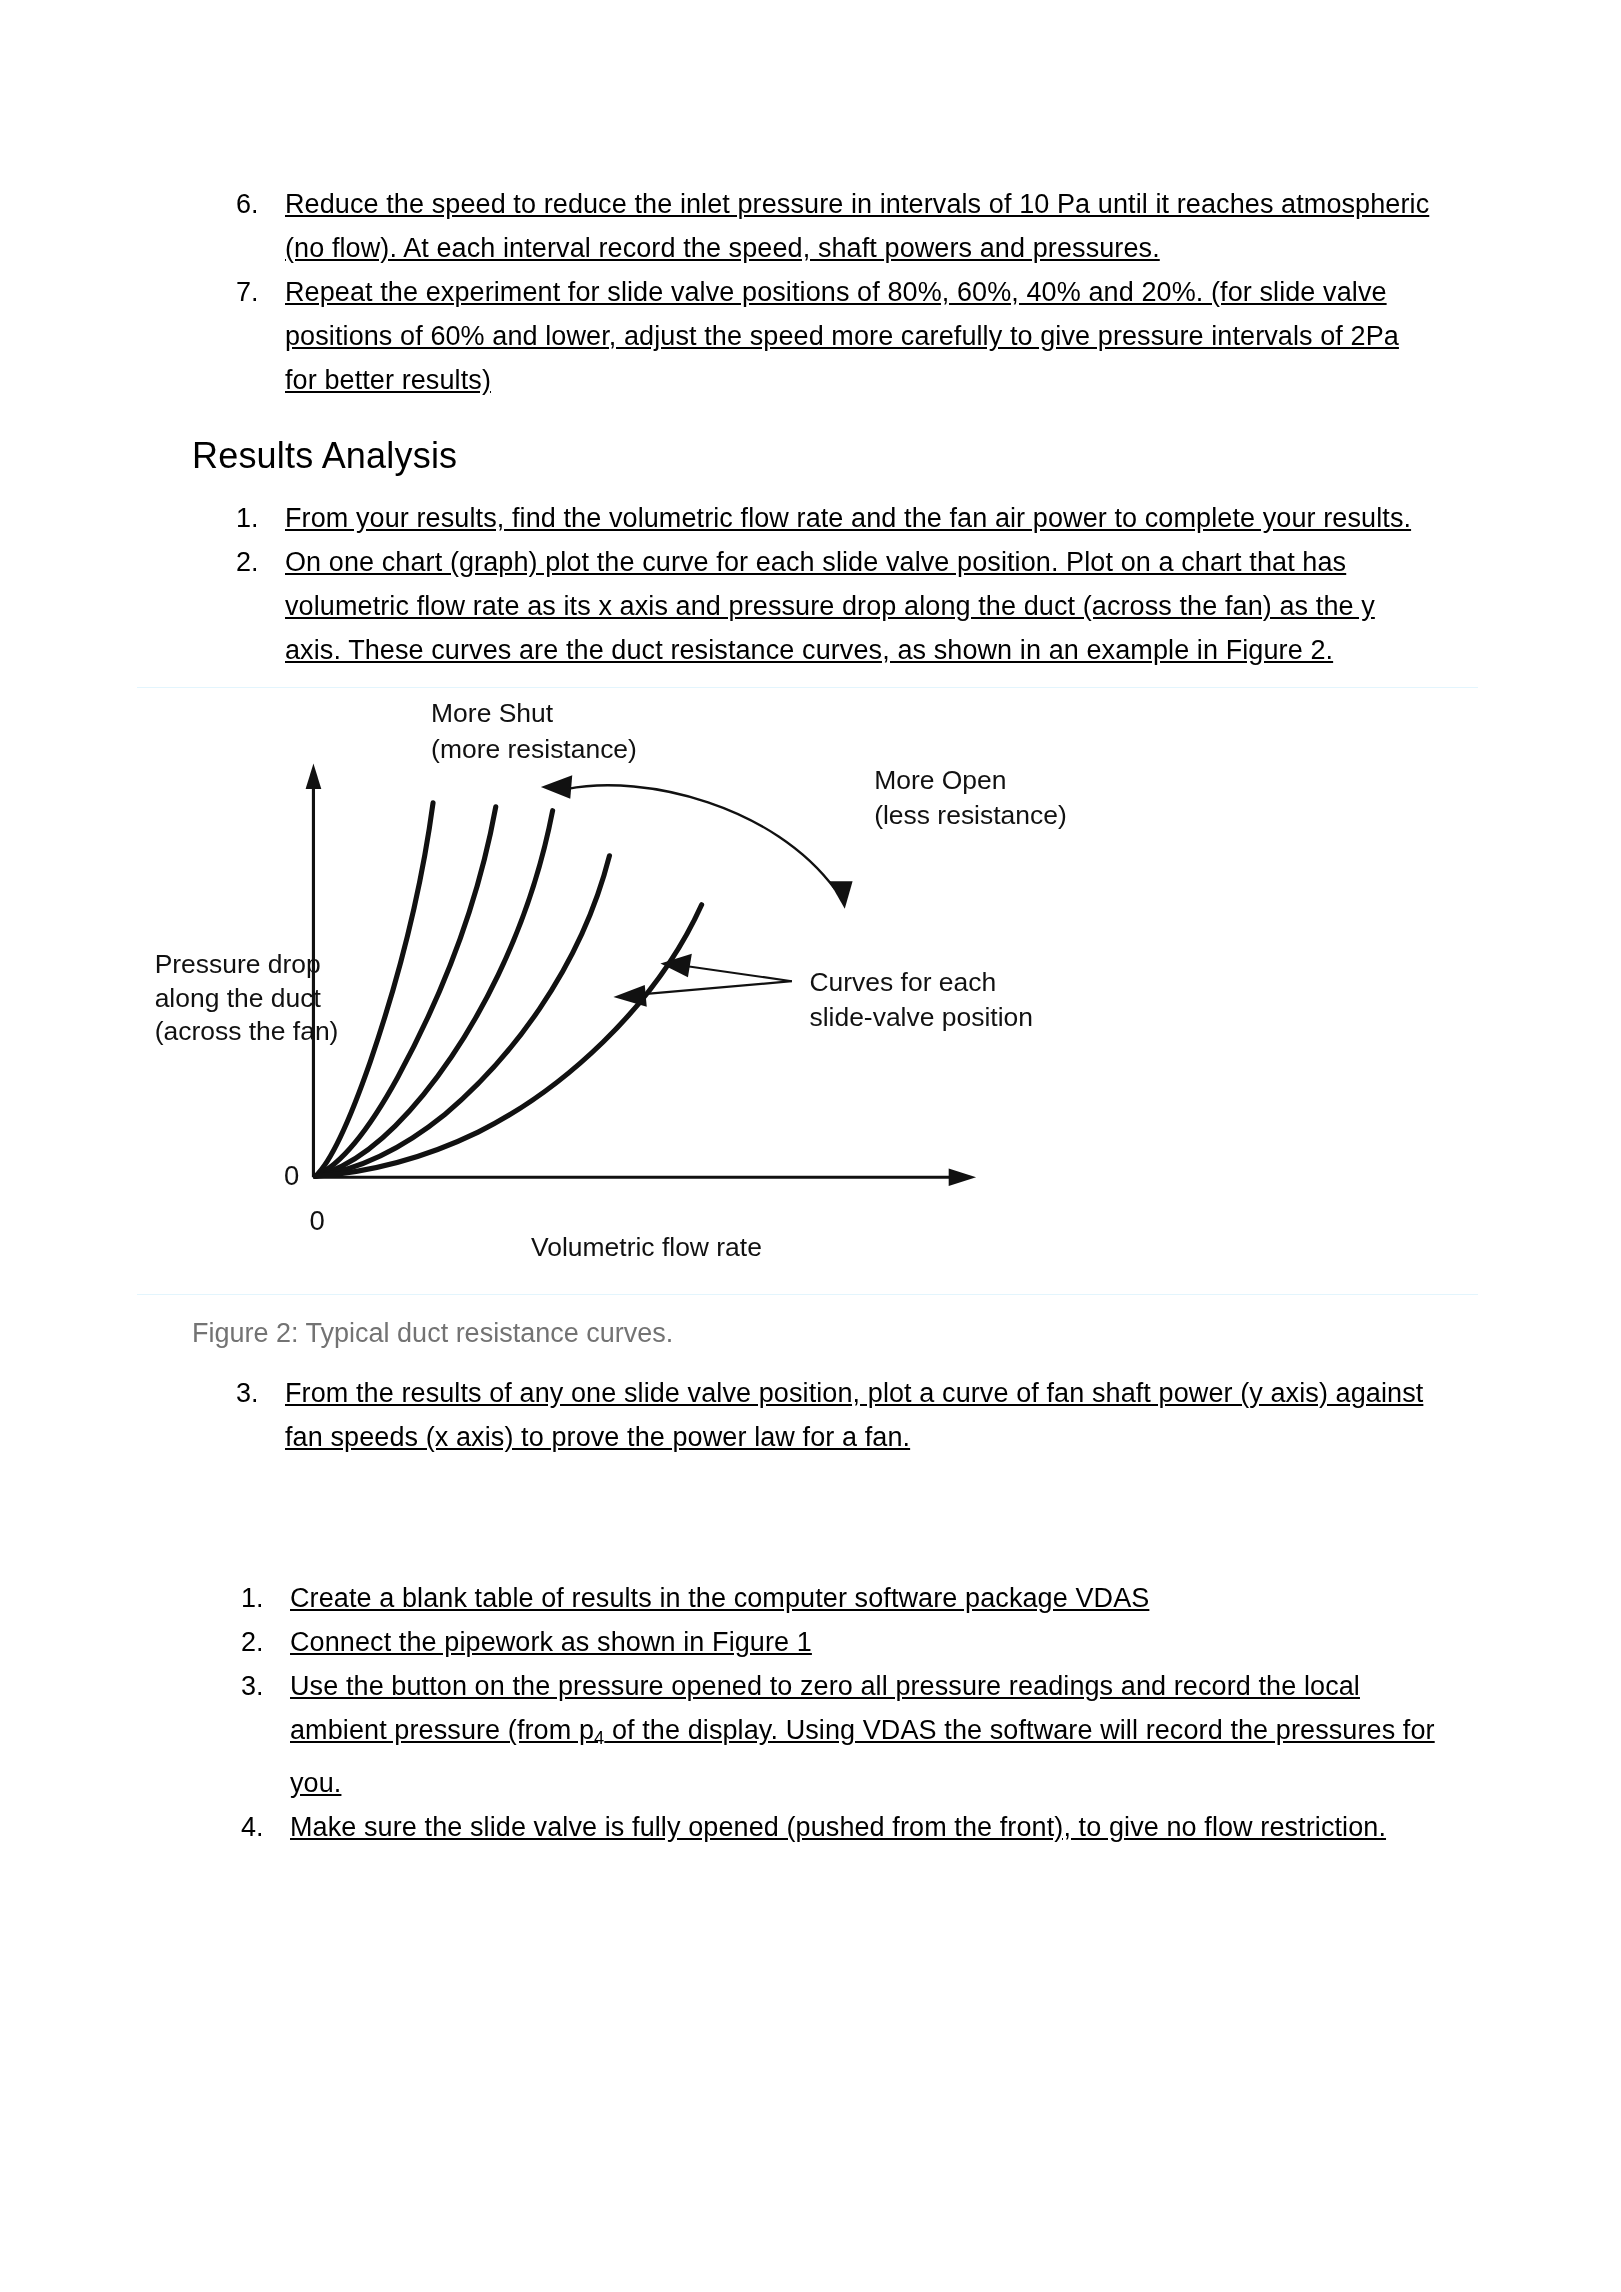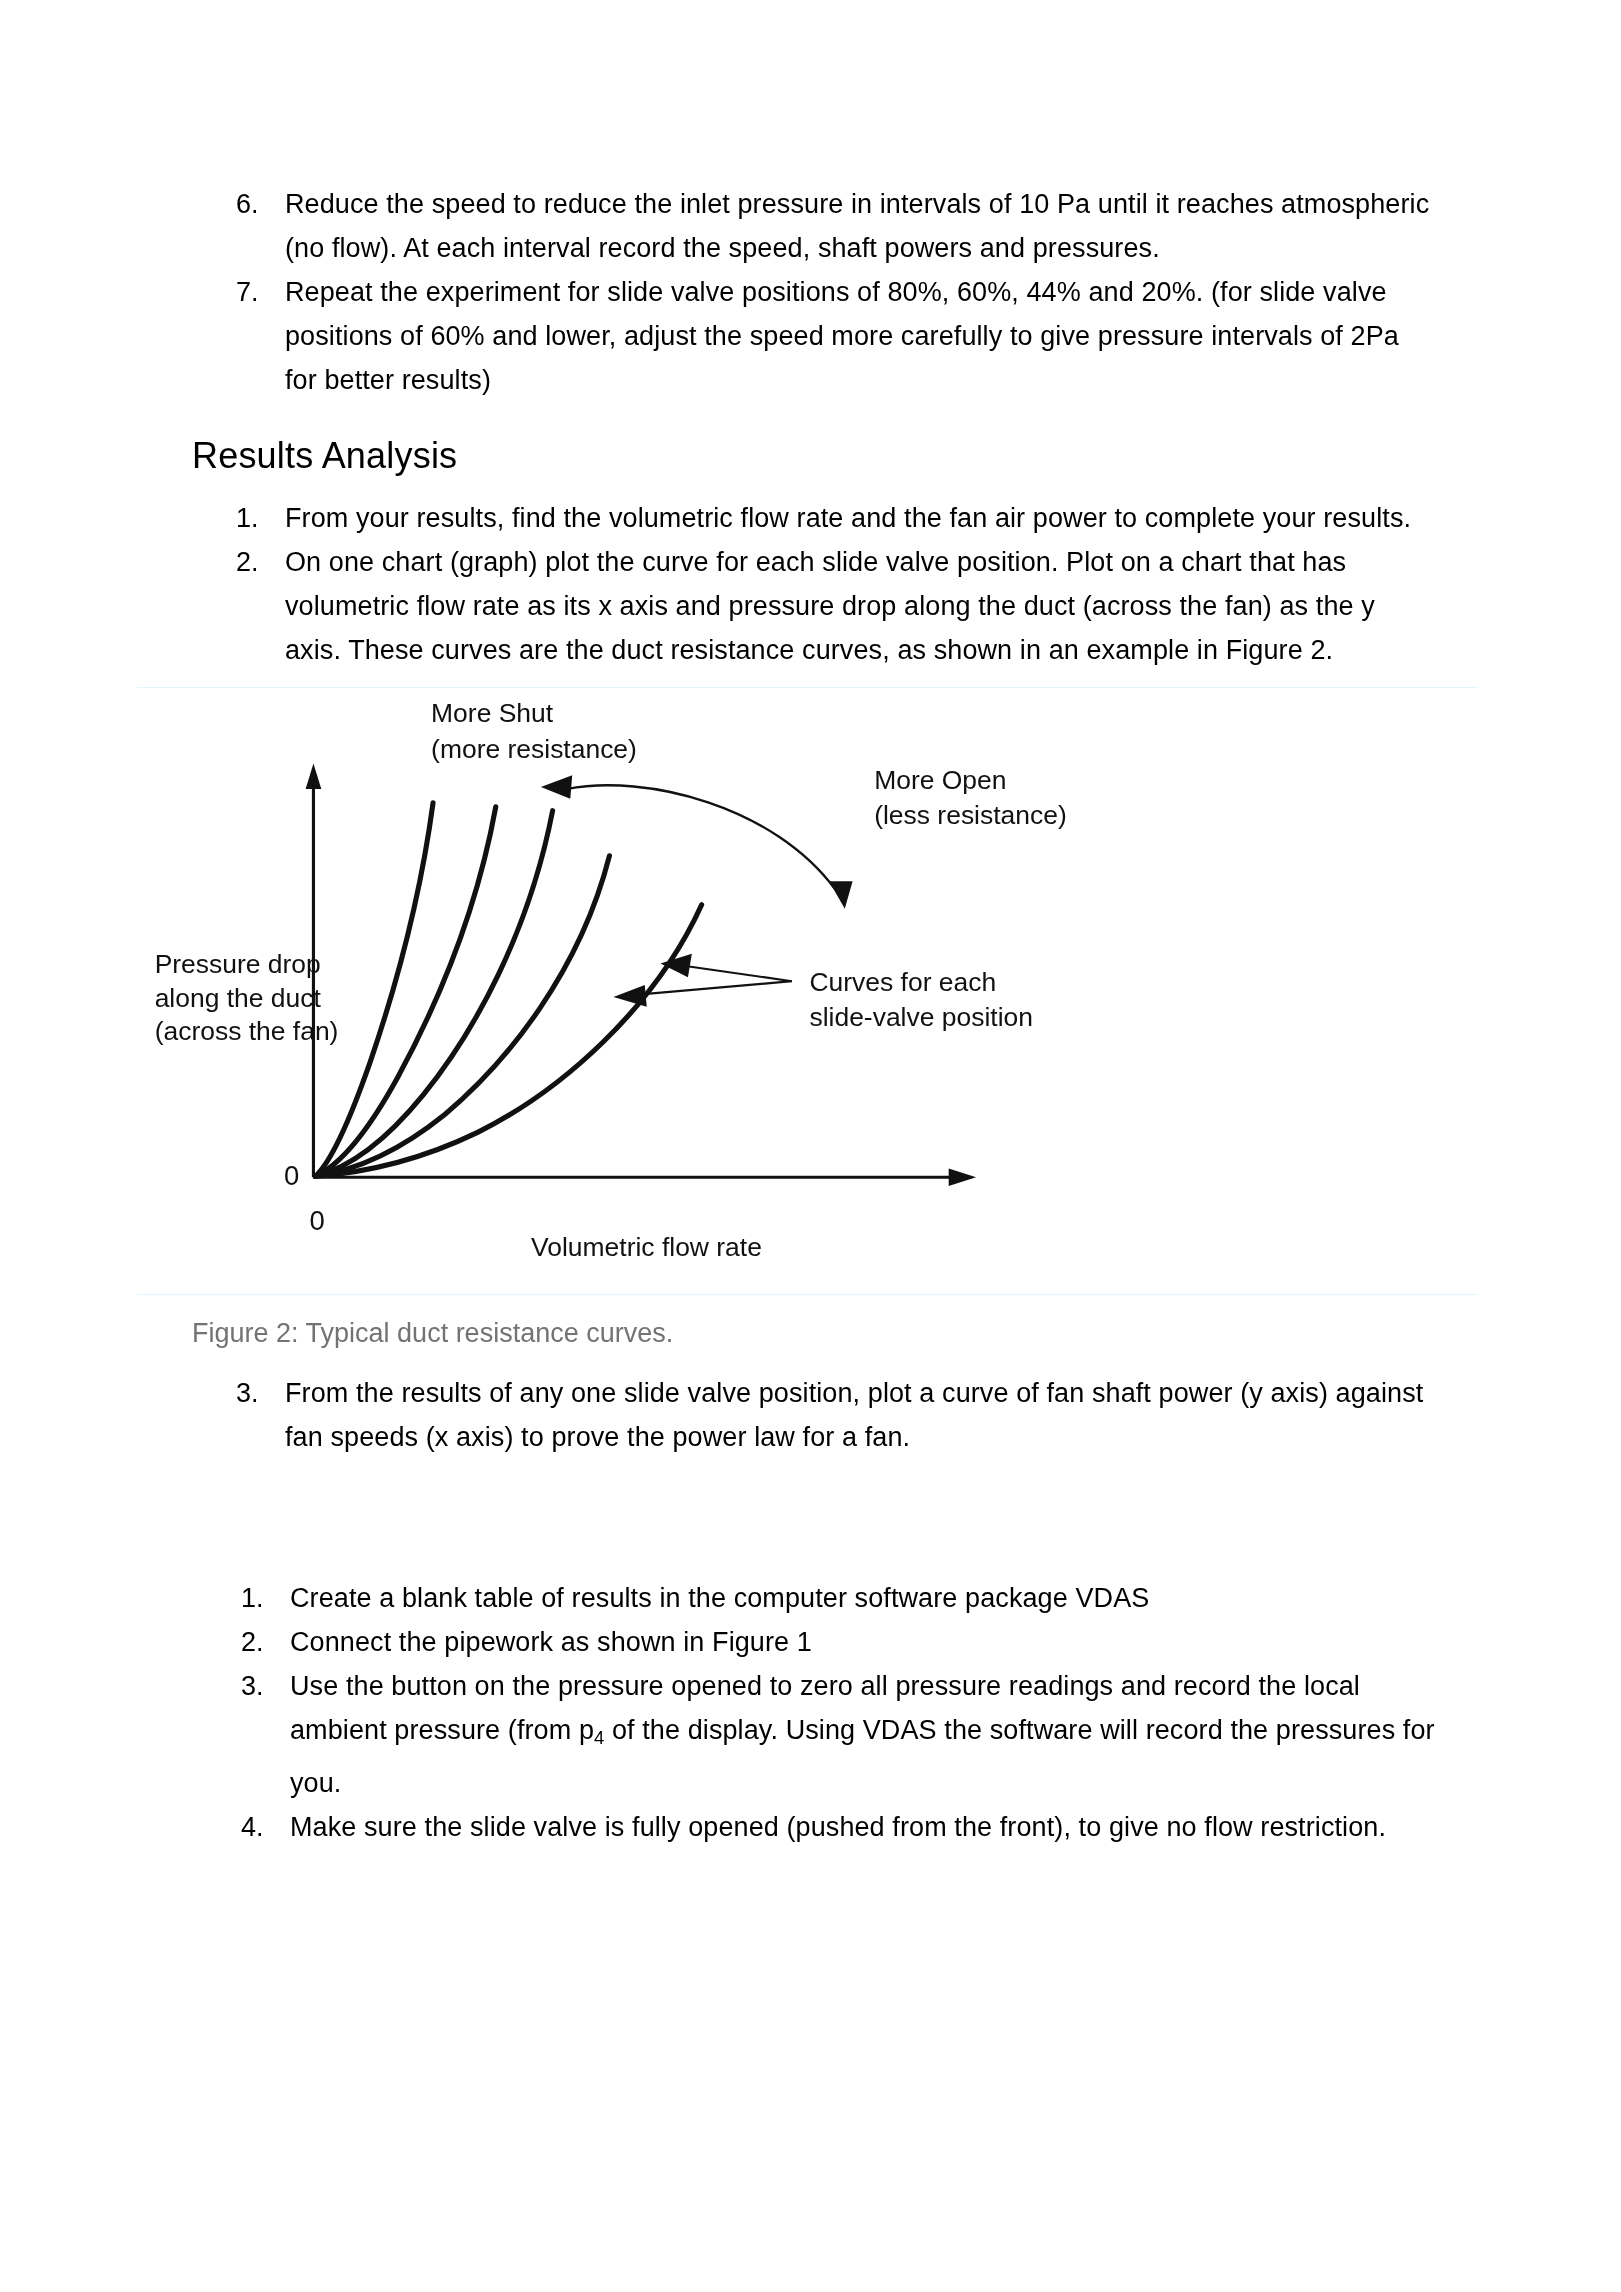--- a/index.html
+++ b/index.html
@@ -50,20 +50,21 @@
     position: absolute;
     left: 44px;
     top: 0;
     width: 39px;
     text-align: left;
     font-size: 27px;
     line-height: 44px;
   }
   ol.numlist > li .itext {
     display: block;
+    text-decoration: underline;
   }
 
   
   ol.numlist.exp2 > li {
     padding-left: 98px;
   }
   ol.numlist.exp2 > li .marker {
     left: 49px;
   }
 
@@ -105,21 +106,21 @@
 <div class="page">
   <div class="content">
 
     <ol class="numlist">
       <li>
         <span class="marker">6.</span>
         <span class="itext">Reduce the speed to reduce the inlet pressure in intervals of 10 Pa until it reaches atmospheric (no flow). At each interval record the speed, shaft powers and pressures.</span>
       </li>
       <li>
         <span class="marker">7.</span>
-        <span class="itext">Repeat the experiment for slide valve positions of 80%, 60%, 44% and 20%. (for slide valve positions of 60% and lower, adjust the speed more carefully to give pressure intervals of 2Pa for better results)</span>
+        <span class="itext">Repeat the experiment for slide valve positions of 80%, 60%, 40% and 20%. (for slide valve positions of 60% and lower, adjust the speed more carefully to give pressure intervals of 2Pa for better results)</span>
       </li>
     </ol>
 
     <div class="gap-md"></div>
 
     <h2 class="section-heading">Results Analysis</h2>
 
     <div class="gap-sm"></div>
 
     <ol class="numlist">

